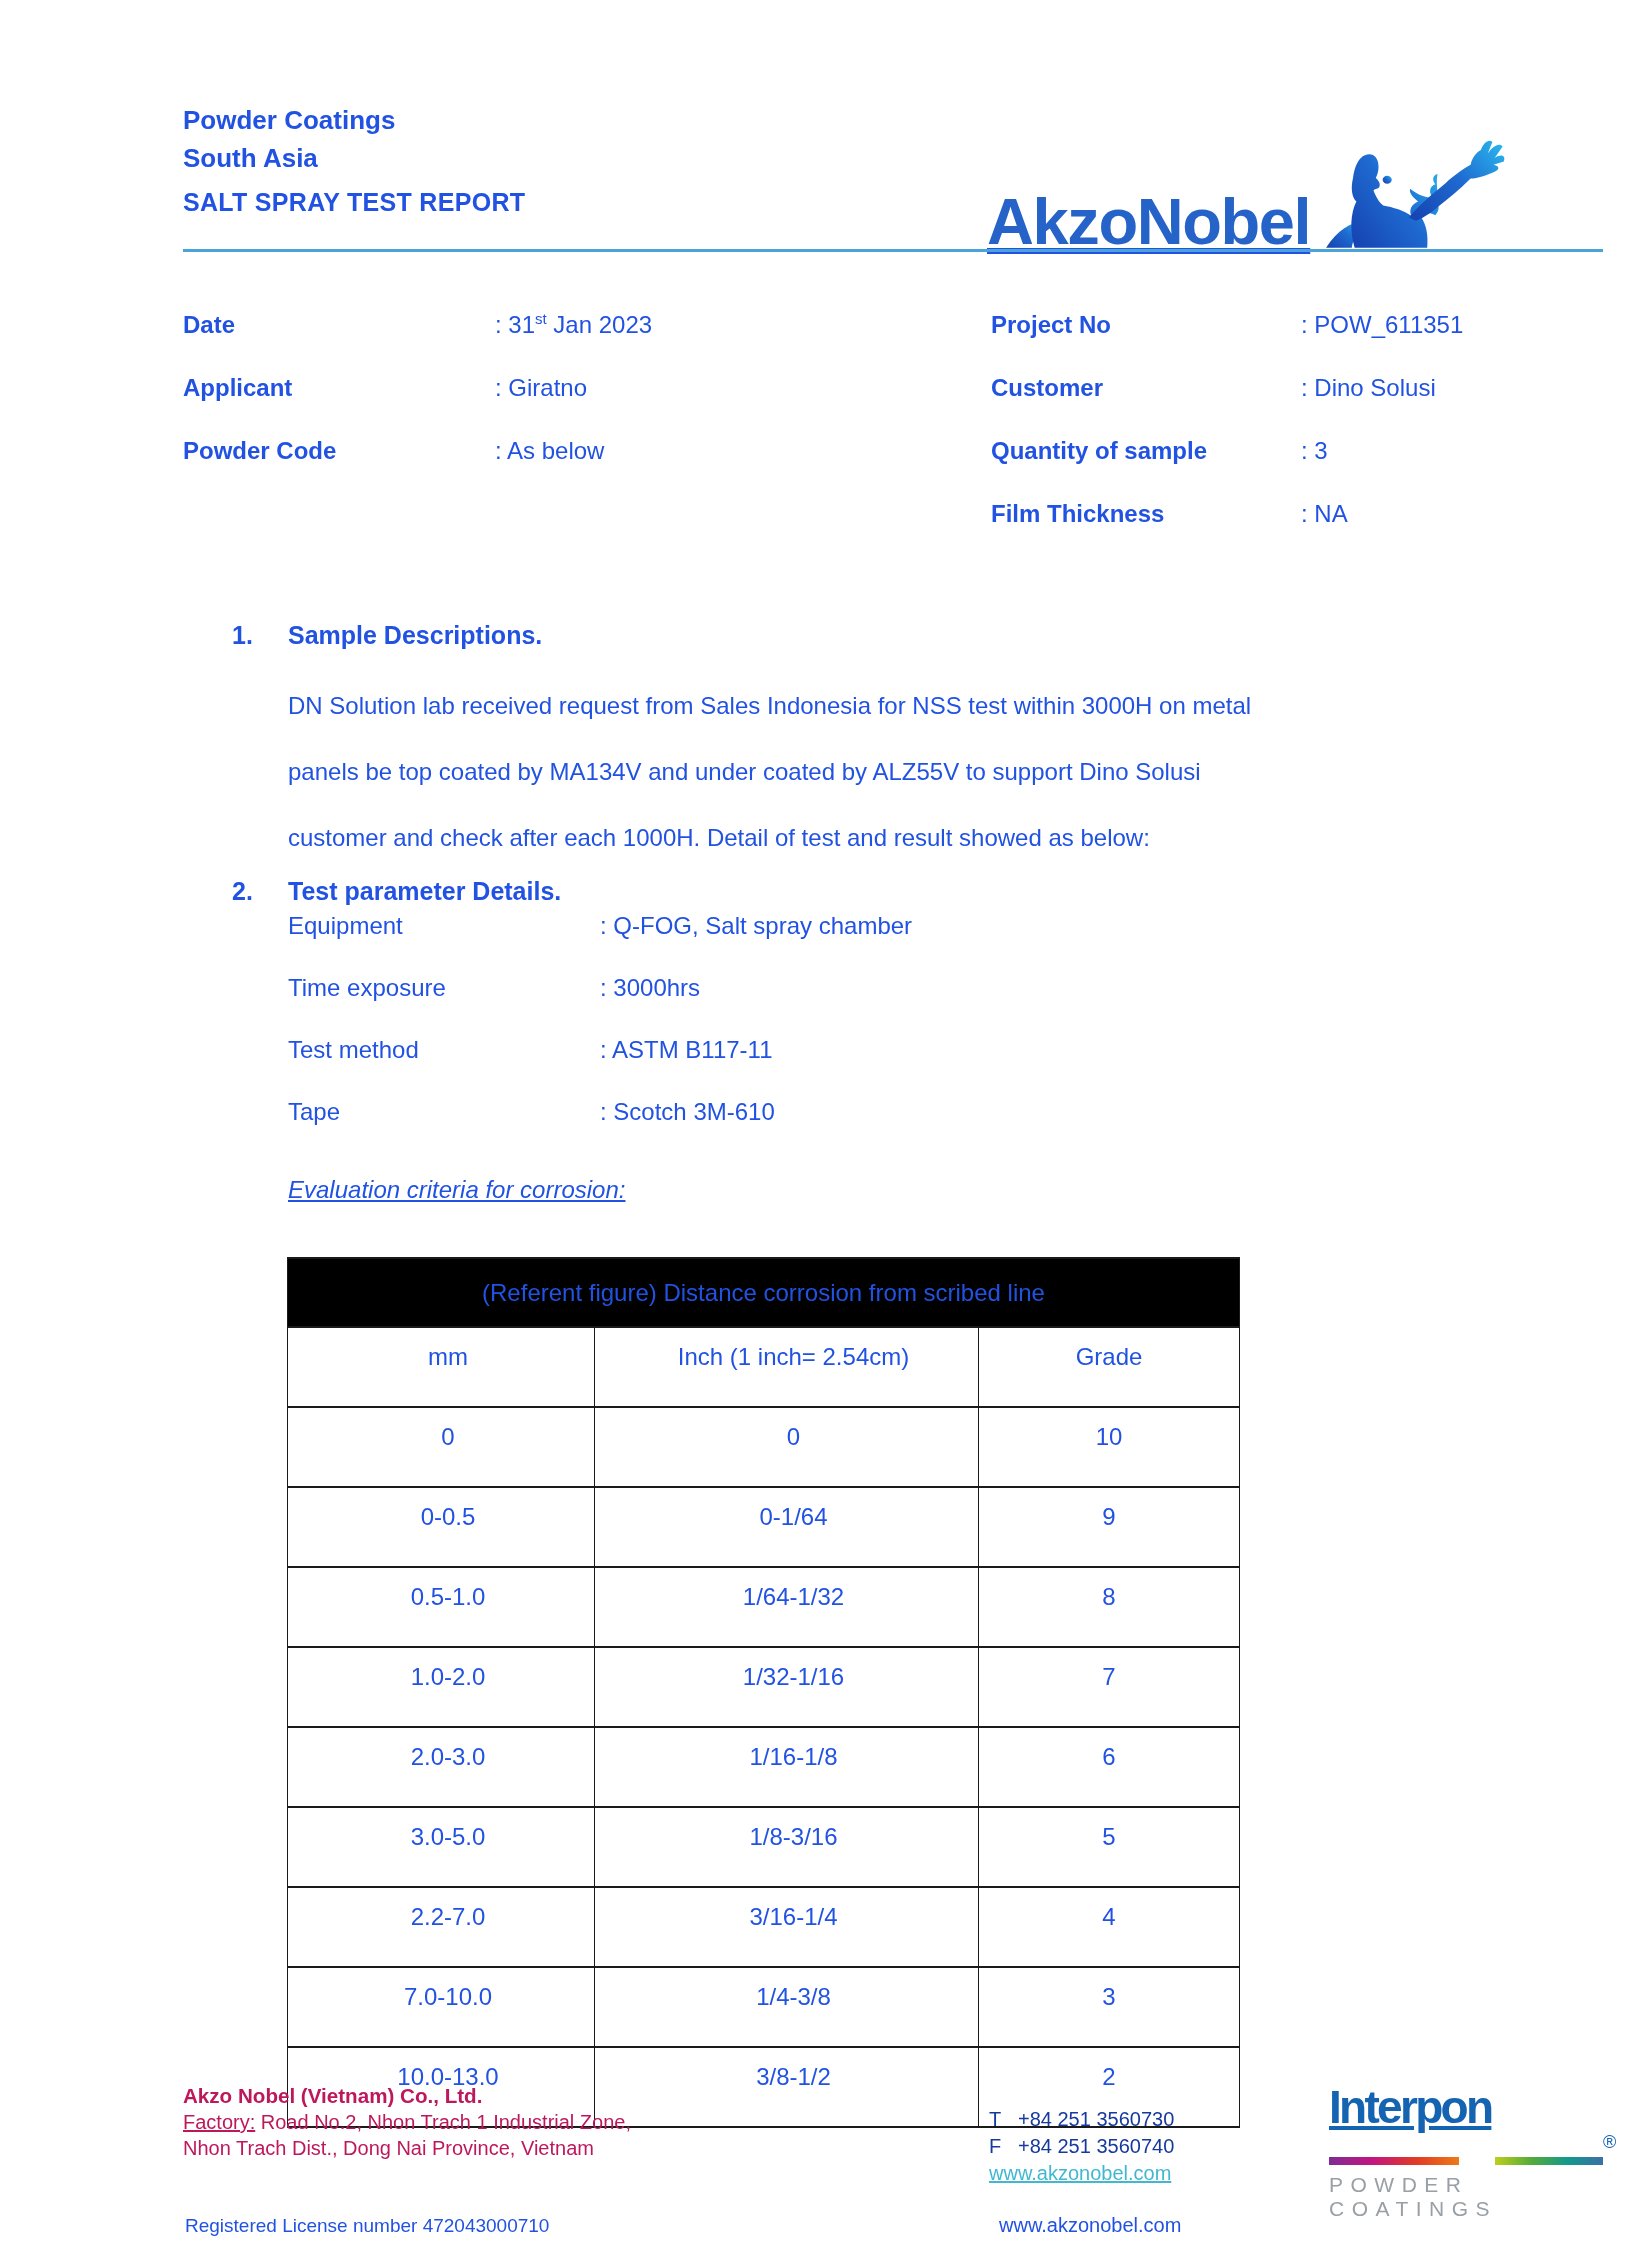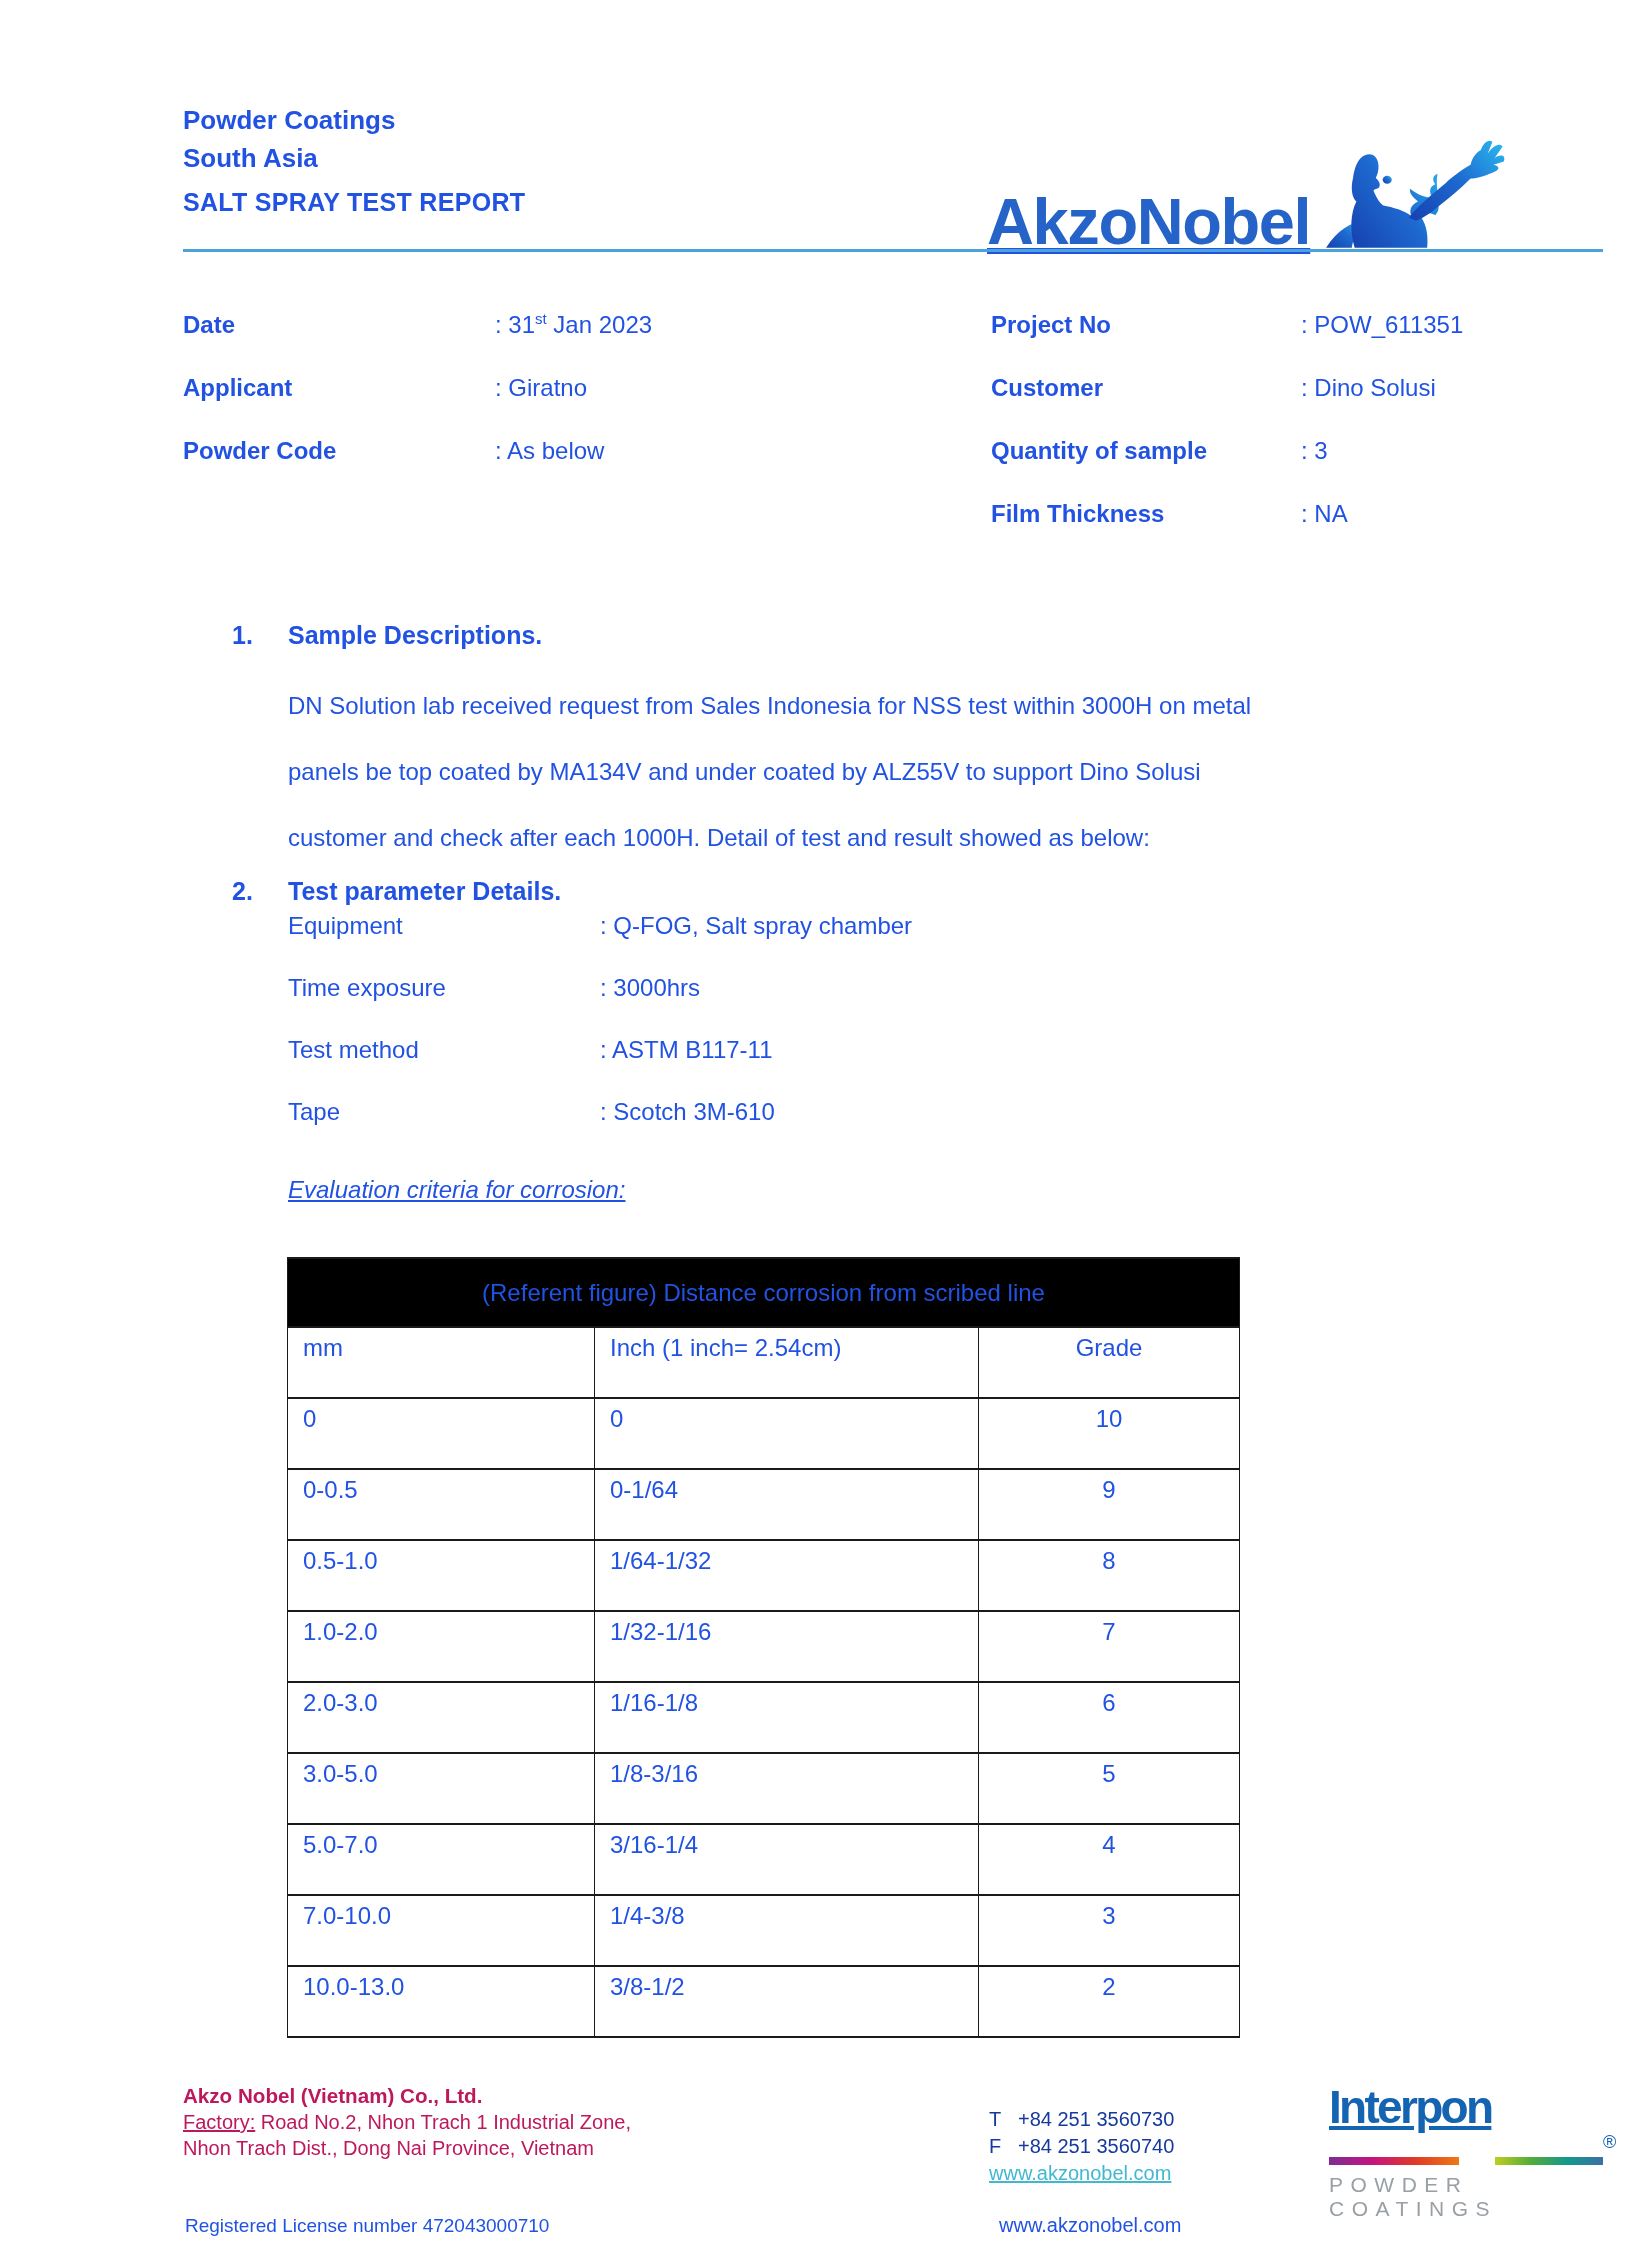--- a/index.html
+++ b/index.html
@@ -31,21 +31,21 @@
   .sec-num{width:56px;}
   .para{margin-left:56px;margin-top:23px;font-size:24px;line-height:66px;}
   .params{margin-left:56px;margin-top:5.5px;}
   .p-row{display:flex;align-items:flex-start;height:62px;font-size:24px;}
   .p-label{width:312px;}
   .criteria{margin-left:56px;margin-top:15px;font-size:24px;line-height:30px;font-style:italic;text-decoration:underline;}
   
   .grade-table{position:absolute;left:287px;top:1257px;border-collapse:collapse;table-layout:fixed;font-size:24px;color:#2152e2;}
   .grade-table td{border-left:1.4px solid #1a1a1a;border-right:1.4px solid #1a1a1a;border-top:2.1px solid #1a1a1a;border-bottom:2.1px solid #1a1a1a;}
   .t-title td{height:65px;background:#000000;text-align:center;vertical-align:middle;}
-  .t-head td,.t-data td{height:62px;vertical-align:top;padding-top:6px;}
+  .t-head td,.t-data td{height:62px;vertical-align:top;padding-top:15px;text-align:center;}
   .c-mm,.c-inch{text-align:left;padding-left:15px;}
   .c-grade{text-align:center;}
   
   .foot-left{position:absolute;left:183px;top:2083px;font-size:20px;line-height:26px;color:#be185d;}
   .foot-company{font-weight:bold;font-size:20.6px;}
   .factory-label{text-decoration:underline;}
   .foot-reg{position:absolute;left:185px;top:2212px;font-size:19px;line-height:27px;color:#2152e2;}
   .foot-mid{position:absolute;left:989px;top:2106px;font-size:20px;line-height:27px;color:#16399e;}
   .tf-prefix{display:inline-block;width:29px;}
   .site-link{color:#41b8d2;text-decoration:underline;}
@@ -201,21 +201,21 @@
       <td class="c-mm">2.0-3.0</td>
       <td class="c-inch">1/16-1/8</td>
       <td class="c-grade">6</td>
     </tr>
     <tr class="t-data">
       <td class="c-mm">3.0-5.0</td>
       <td class="c-inch">1/8-3/16</td>
       <td class="c-grade">5</td>
     </tr>
     <tr class="t-data">
-      <td class="c-mm">5.0-7.0</td>
+      <td class="c-mm">2.2-7.0</td>
       <td class="c-inch">3/16-1/4</td>
       <td class="c-grade">4</td>
     </tr>
     <tr class="t-data">
       <td class="c-mm">7.0-10.0</td>
       <td class="c-inch">1/4-3/8</td>
       <td class="c-grade">3</td>
     </tr>
     <tr class="t-data">
       <td class="c-mm">10.0-13.0</td>

